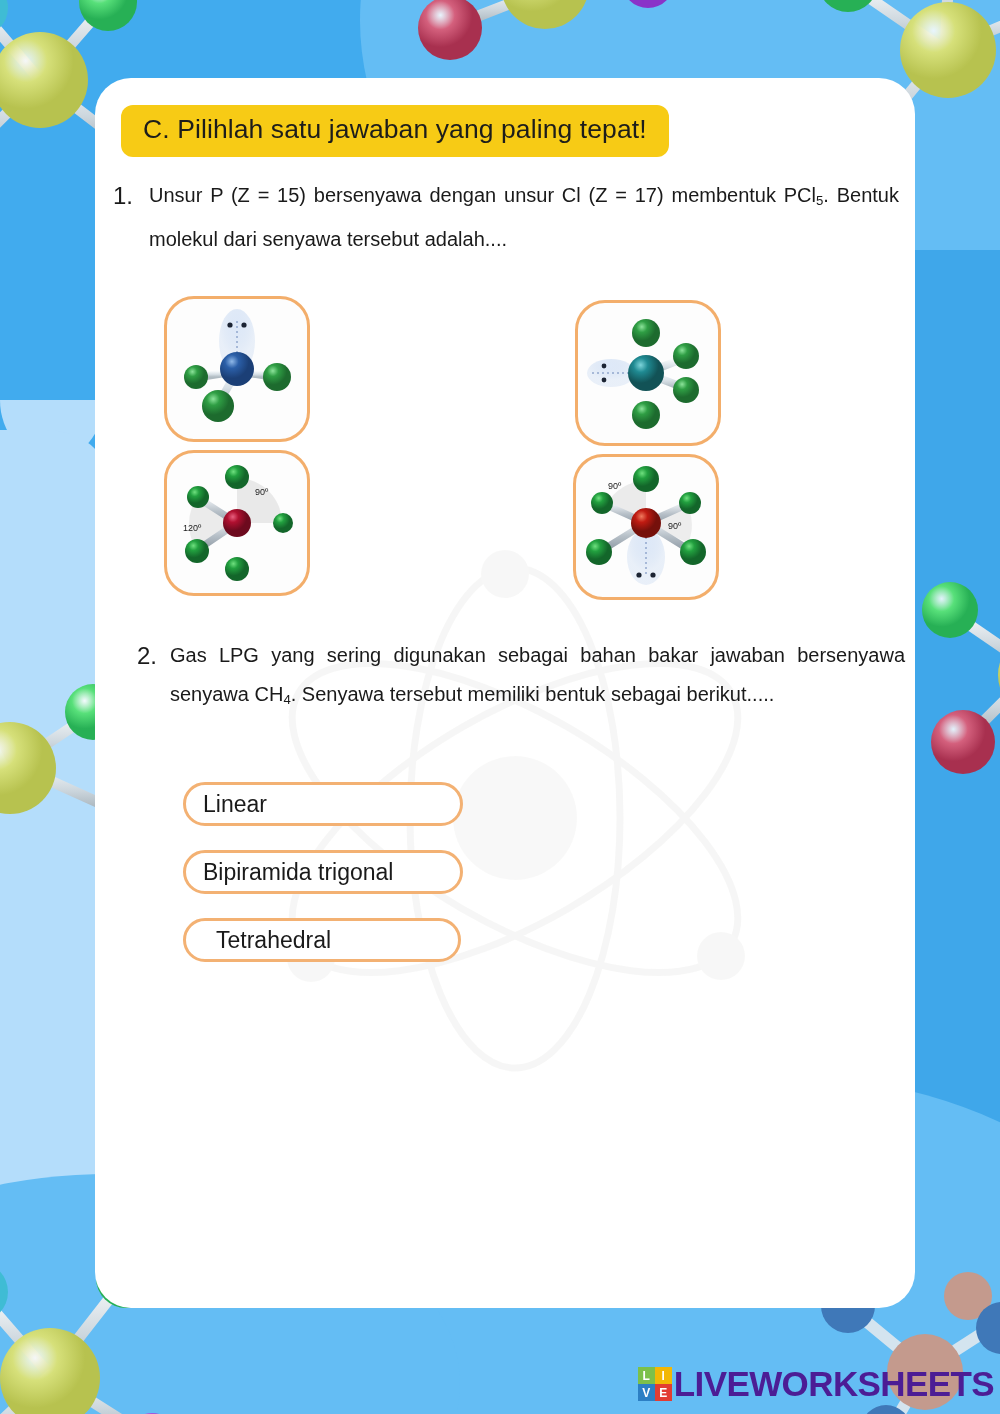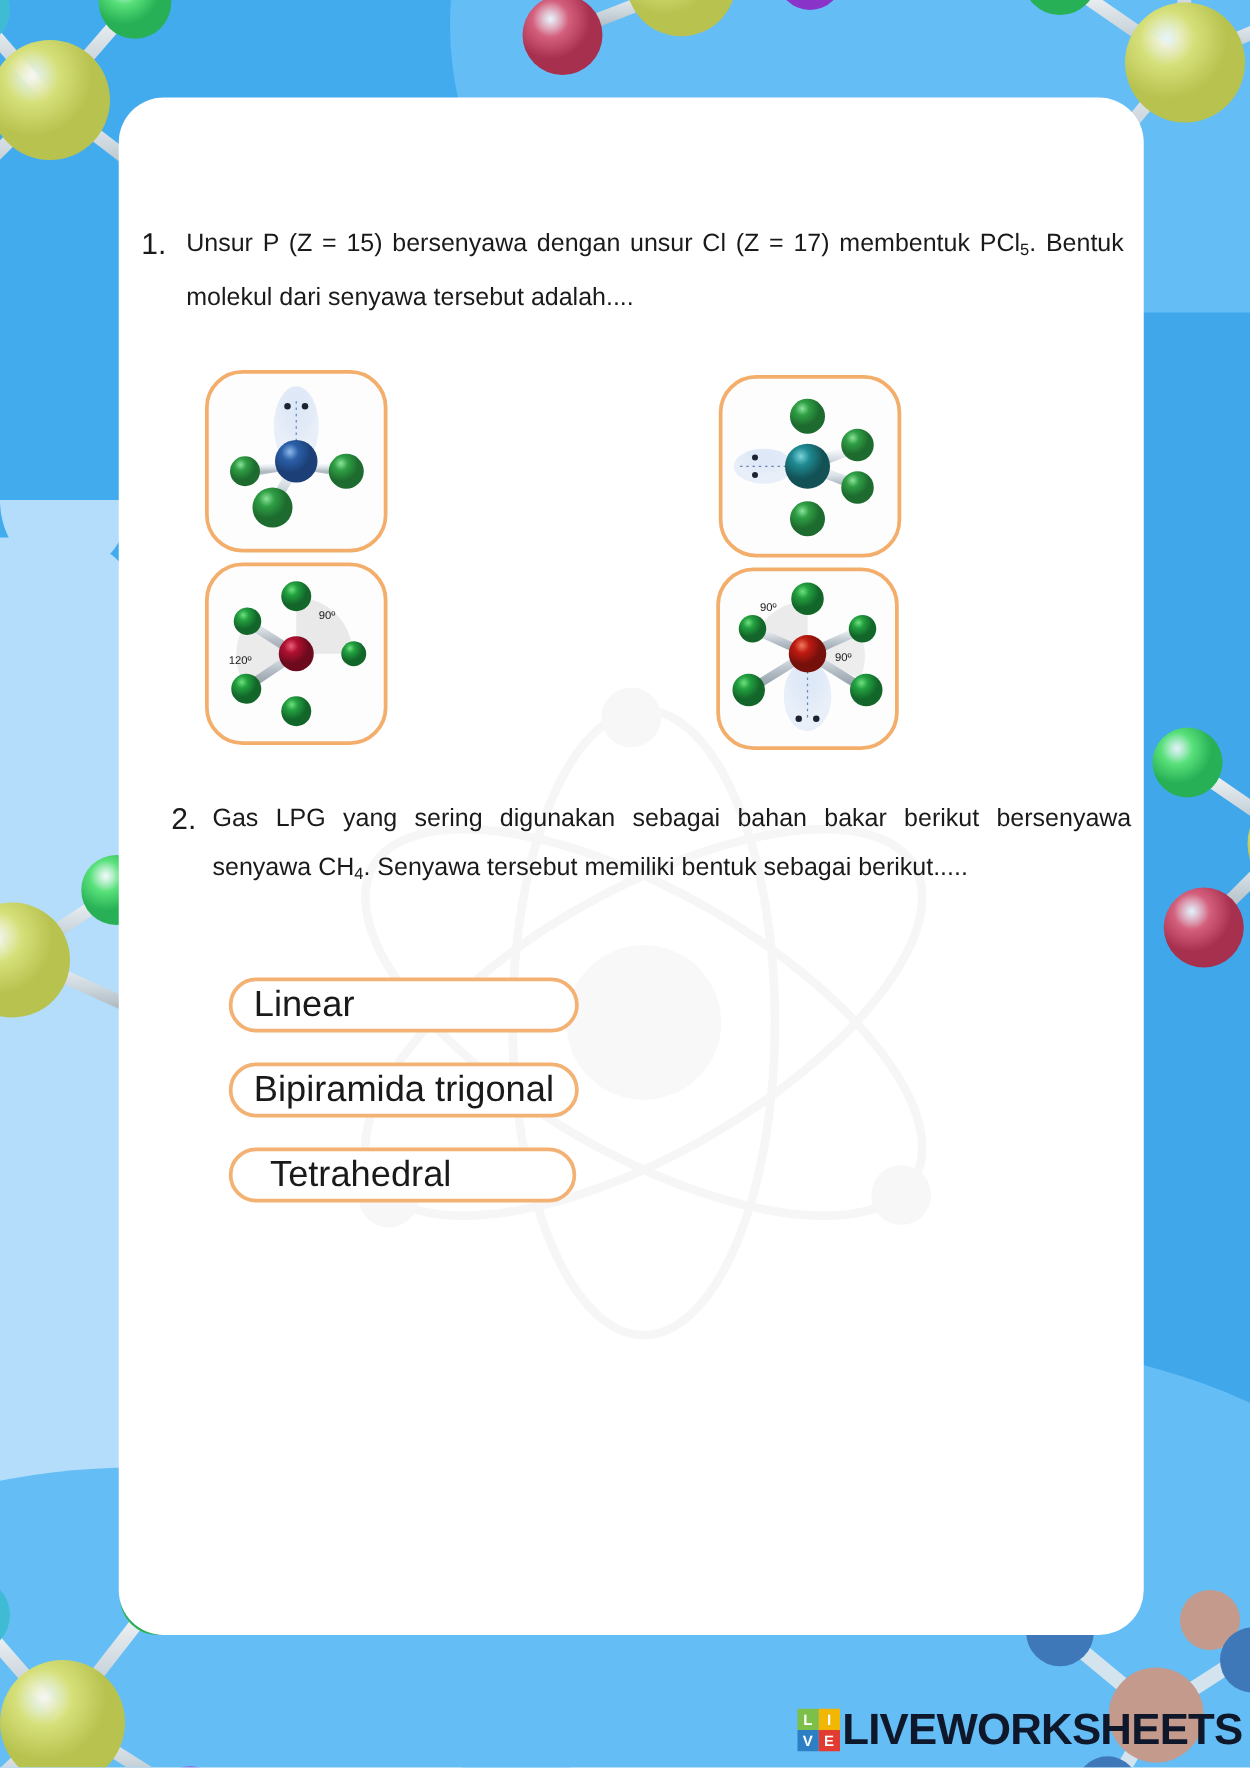--- a/index.html
+++ b/index.html
@@ -128,21 +128,21 @@
   
   .pill {
     position: absolute;
     left: 88px;
     width: 280px; height: 44px;
     border: 3.2px solid #f3b173;
     border-radius: 24px;
     background: #ffffff;
     display: flex;
     align-items: center;
-    font-size: 29px;
+    font-size: 23px;
     color: #1a1a1a;
   }
   #pill-0 { top: 704px; padding-left: 17px; }
   #pill-1 { top: 772px; padding-left: 17px; }
   #pill-2 { top: 840px; padding-left: 30px; width: 278px; }
   #pill-3 { top: 908px; padding-left: 30px; width: 278px; }
 
   
   #lw-logo {
     position: absolute;
@@ -162,21 +162,21 @@
     font-size: 12px; font-weight: bold; color: #ffffff;
     font-family: "Liberation Sans", sans-serif;
   }
   .lw-sq.s0 { background: #7cc04a; }
   .lw-sq.s1 { background: #f2b705; }
   .lw-sq.s2 { background: #2c7fc4; }
   .lw-sq.s3 { background: #e23c32; }
   .lw-word {
     font-size: 35px;
     font-weight: bold;
-    color: #0f172a;
+    color: #4c1d95;
     letter-spacing: -0.6px;
     font-family: "Liberation Sans", sans-serif;
   }
 </style>
 </head>
 <body>
 
 <div id="page">
 
   <div class="bg-blob blob-top-right"></div>
@@ -317,20 +317,21 @@
         <ellipse cx="260" cy="280" rx="105" ry="250" transform="rotate(0 260 280)"></ellipse>
         <ellipse cx="260" cy="280" rx="105" ry="250" transform="rotate(60 260 280)"></ellipse>
         <ellipse cx="260" cy="280" rx="105" ry="250" transform="rotate(-60 260 280)"></ellipse>
       </g>
       <circle cx="260" cy="280" r="62" fill="#f4f4f3"></circle>
       <circle cx="250" cy="36" r="24" fill="#f2f2f1"></circle>
       <circle cx="466" cy="418" r="24" fill="#f2f2f1"></circle>
       <circle cx="56" cy="420" r="24" fill="#f2f2f1"></circle>
     </svg>
 
+    <div class="section-header">C. Pilihlah satu jawaban yang paling tepat!</div>
 
     <div id="q1" class="q-block">
       <span class="q-num">1.</span>
       <div class="q-text">
         <span>Unsur P (Z = 15) bersenyawa dengan unsur Cl (Z = 17)</span>
         <span>membentuk</span>
         <span><span>PCl</span><sub>5</sub></span><span>. Bentuk molekul dari senyawa</span>
         <span class="ln3">tersebut adalah....</span>
       </div>
     </div>
@@ -473,21 +474,21 @@
         <circle cx="117" cy="95" r="13" fill="url(#cGrn2)"></circle>
         <text x="32" y="32" font-family="'Liberation Sans',sans-serif" font-size="9" fill="#1a1a1a">90º</text>
         <text x="92" y="72" font-family="'Liberation Sans',sans-serif" font-size="9" fill="#1a1a1a">90º</text>
       </svg>
     </div>
 
     <div id="q2" class="q-block">
       <span class="q-num">2.</span>
       <div class="q-text">
         <span>Gas  LPG yang sering digunakan sebagai bahan bakar</span>
-        <span>berikut</span>
+        <span>jawaban</span>
         <span>bersenyawa</span>
         <span>senyawa</span>
         <span><span>CH</span><sub>4</sub></span><span>. Senyawa</span>
         <span>tersebut memiliki bentuk sebagai berikut.....</span>
       </div>
     </div>
 
     <div class="pill" id="pill-0">
       <span>Linear</span>
     </div>

